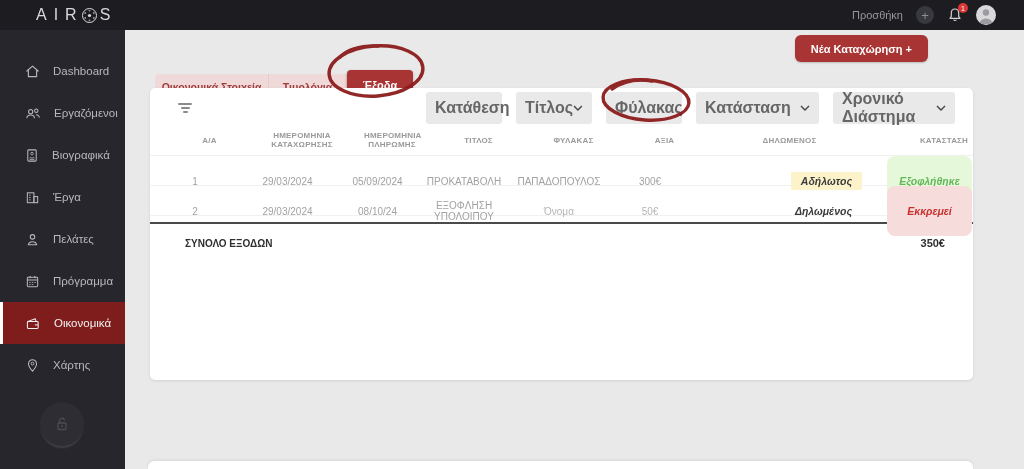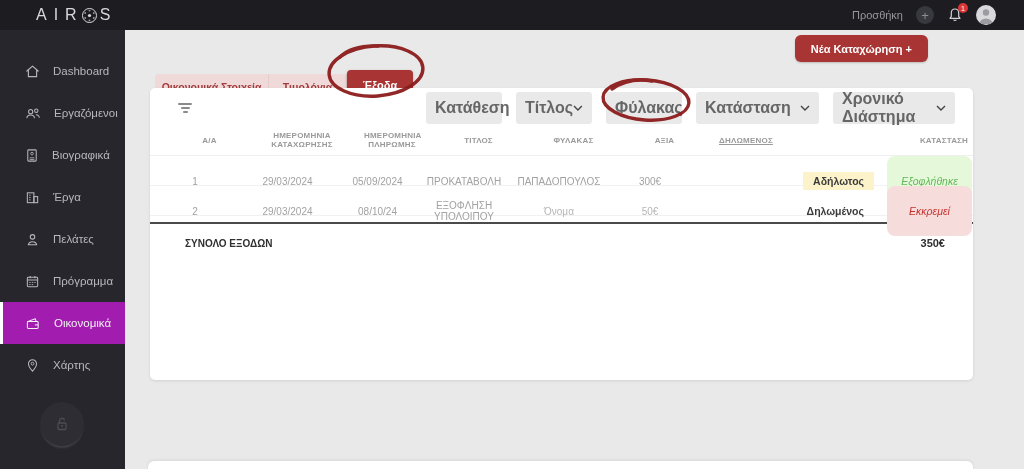--- a/index.html
+++ b/index.html
@@ -21,21 +21,21 @@
                 background:#d93636; color:#fff; font-size:7px; display:flex; align-items:center; justify-content:center; }
   .avatar { width:20px; height:20px; border-radius:50%; background:#d9d9dc; display:flex;
             align-items:flex-end; justify-content:center; overflow:hidden; cursor:pointer; }
 
   
   .sidebar { position:absolute; top:30px; left:0; width:125px; height:439px; background:#26262c; z-index:5; }
   .side-list { padding-top:20px; }
   .side-item { height:42px; display:flex; align-items:center; gap:13px; padding-left:22px;
                color:#b7b7bd; font-size:11.5px; cursor:pointer; border-left:3px solid transparent; }
   .side-item svg { flex:0 0 auto; }
-  .side-item.active { background:#a21caf; border-left:3px solid #ffffff; color:#f2f2f2;align-items:center; }
+  .side-item.active { background:#7f1d1d; border-left:3px solid #ffffff; color:#f2f2f2;align-items:center; }
   .lock-btn { position:absolute; left:40px; top:372px; width:44px; height:44px; border-radius:50%;
               background:#2d2d33; display:flex; align-items:center; justify-content:center;
               box-shadow:0 3px 2px -1px rgba(130,130,136,.28); cursor:pointer; }
 
   
   .main { position:absolute; left:125px; top:30px; width:860px; height:439px; background:#e9e9e9; }
   .new-entry { position:absolute; top:5px; right:57px; height:27px; background:#a93434; color:#fff;
                border:none; border-radius:6px; font-family:inherit; font-size:11px; font-weight:bold;
                padding:0 16px; cursor:pointer; box-shadow:0 1px 2px rgba(0,0,0,.2); }
 
@@ -57,28 +57,28 @@
   .dd-group { margin-left:auto; display:flex; gap:14px; }
   .dd { background:#e9e9e9; border-radius:3px; height:24px; display:flex; align-items:center;
         padding:16px 9px; font-size:16px; color:#666; font-weight:bold; cursor:pointer; }
   .dd span { flex:1; }
   .dd-1,.dd-2,.dd-3 { width:76px; } .dd-4 { width:123px; } .dd-5 { width:122px; }
 
   .grid { display:grid; grid-template-columns:90px 95px 85px 88px 102px 80px 196px 87px; align-items:center; }
   .thead { font-size:8px; color:#9a9a9a; font-weight:bold; letter-spacing:.2px; padding:7px 0 6px 0;
            border-bottom:1px solid #f0f0f0; }
   .thead div { text-align:center;padding-left:29px; }
-  .thead .c7 { text-align:left; padding-right:26px;text-decoration:underline; }
+  .thead .c7 { text-align:center; padding-right:26px; }
   .trow { height:30px; font-size:10px; color:#a2a2a2; border-bottom:1px solid #f1f1f1; }
   .trow div { text-align:center; }
-  .trow .c7 { text-align:right; padding-right:12px; }
+  .trow .c7 { text-align:right; padding-right:24px;font-style:italic; }
   .cell-light { color:#b5b5b5; }
   .badge-declared { display:inline-block; font-size:10.5px; font-weight:bold; color:#3a3a3a; padding:3px 10px; }
   .bg-yellow { background:#fcf3cb; }
-  .badge-status { display:block; margin:0 1px; font-size:10.5px; font-weight:normal; font-style:italic; padding:19px 0;border-radius:8px; }
+  .badge-status { display:block; margin:0 1px; font-size:10.5px; font-weight:bold; font-style:italic; padding:19px 0;border-radius:8px; }
   .status-paid { background:#e6f8da; color:#63b75a; }
   .status-pending { background:#f7dcdc; color:#c5322d; }
 
   .total-row { border-top:2px solid #4a4a4a; margin-top:6px; display:flex; align-items:flex-end;
                padding:13px 28px 0 35px; font-size:10px; font-weight:bold; color:#2f2f2f; }
   .total-value { margin-left:auto; font-size:11px; }
 
   .bottom-card { position:absolute; left:23px; top:431px; width:825px; height:38px; background:#fff;
                  border-radius:6px 6px 0 0; box-shadow:0 -1px 3px rgba(0,0,0,.08); }
 

